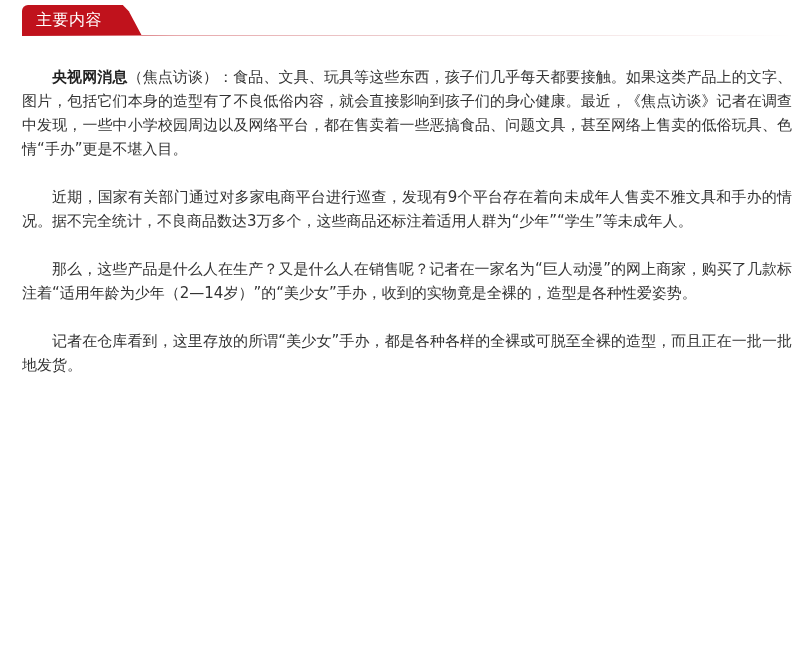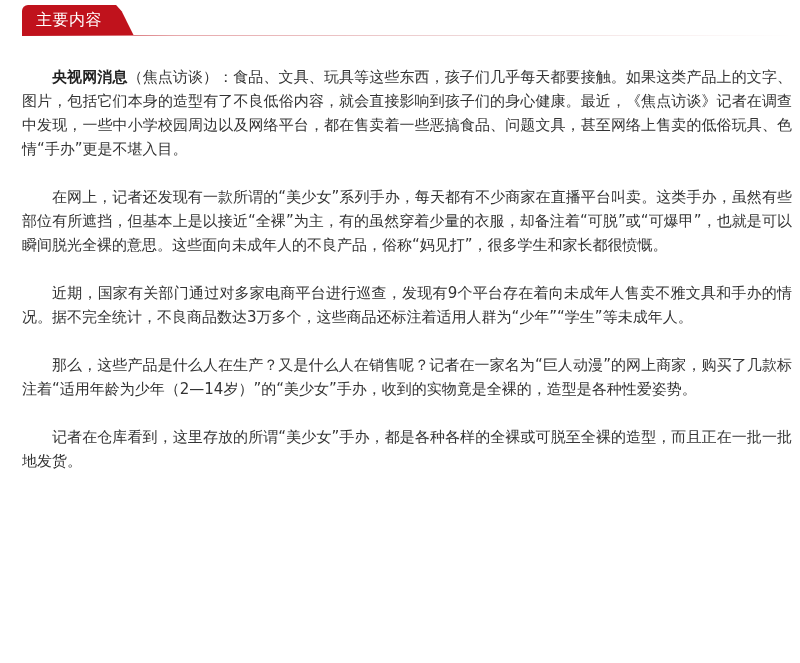--- a/index.html
+++ b/index.html
@@ -14,20 +14,21 @@
   }
   .header-line {
     position: absolute; left: 0; right: 0; bottom: 0; height: 1px;
     background: linear-gradient(to right, #c0121c 0%, #e7a9ac 20%, #efd9da 60%, #ffffff 100%);
   }
   .tab {
     position: absolute; left: 0; top: 0; height: 31px; width: 112px;
     background: #c0121c;
     border-radius: 6px 0 0 0;
     clip-path: polygon(0 0, 84% 0, 89% 20%, 100% 100%, 0 100%);
+    padding-left: 8px;
   }
   .tab-label {
     position: absolute; left: 14px; top: 4px;
     color: #ffffff; font-size: 16px; line-height: 22px; letter-spacing: 0.5px;
   }
   .content {
     position: absolute; left: 22px; top: 49px; width: 770px;
   }
   .para {
     margin: 16px 0 24px 0;
@@ -42,17 +43,16 @@
 
 <div class="header">
   <div class="tab">
     <span class="tab-label">主要内容</span>
   </div>
   <div class="header-line"></div>
 </div>
 
 <div class="content">
   <p class="para"><span class="lead">央视网消息</span><span>（焦点访谈）：食品、文具、玩具等这些东西，孩子们几乎每天都要接触。如果这类产品上的文字、图片，包括它们本身的造型有了不良低俗内容，就会直接影响到孩子们的身心健康。最近，《焦点访谈》记者在调查中发现，一些中小学校园周边以及网络平台，都在售卖着一些恶搞食品、问题文具，甚至网络上售卖的低俗玩具、色情“手办”更是不堪入目。</span></p>
-  <p class="para">在网上，记者还发现有一款所谓的“美少女”系列手办，每天都有不少商家在直播平台叫卖。这类手办，虽然有些部位有所遮挡，但基本上是以接近“全裸”为主，有的虽然穿着少量的衣服，却备注着“可脱”或“可爆甲”，也就是可以瞬间脱光全裸的意思。这些面向未成年人的不良产品，俗称“妈见打”，很多学生和家长都很愤慨。</p>
   <p class="para">近期，国家有关部门通过对多家电商平台进行巡查，发现有9个平台存在着向未成年人售卖不雅文具和手办的情况。据不完全统计，不良商品数达3万多个，这些商品还标注着适用人群为“少年”“学生”等未成年人。</p>
   <p class="para">那么，这些产品是什么人在生产？又是什么人在销售呢？记者在一家名为“巨人动漫”的网上商家，购买了几款标注着“适用年龄为少年（2—14岁）”的“美少女”手办，收到的实物竟是全裸的，造型是各种性爱姿势。</p>
   <p class="para">记者在仓库看到，这里存放的所谓“美少女”手办，都是各种各样的全裸或可脱至全裸的造型，而且正在一批一批地发货。</p>
 </div>
 
 </body></html>

